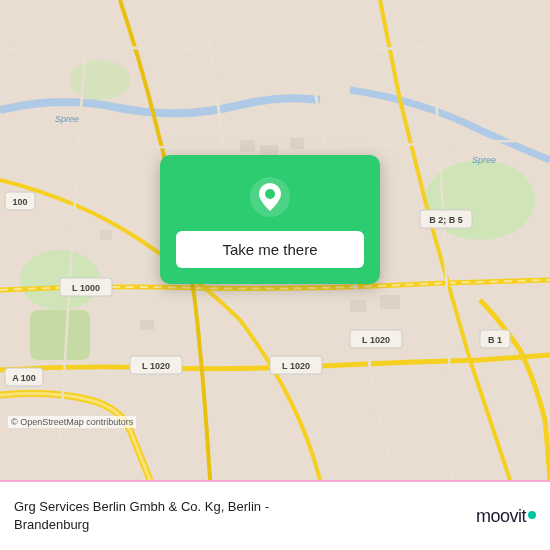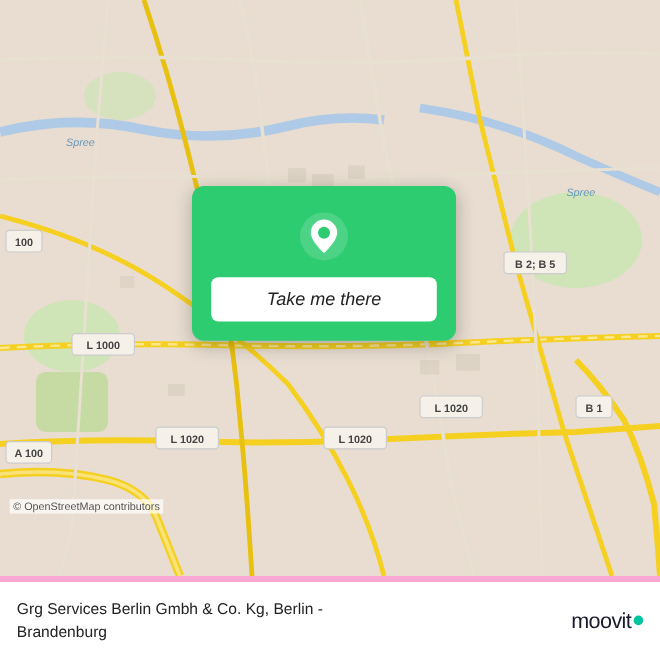--- a/index.html
+++ b/index.html
@@ -21,21 +21,21 @@
 
     
     #info-bar {
       width: 550px;
       height: 70px;
       background: #fff;
       display: flex;
       align-items: center;
       justify-content: space-between;
       padding: 0 14px;
-      border-top: 5px solid #f9a8d4;
+      border-top: 2px solid #f9a8d4;
       position: relative;
     }
 
     #location-text {
       font-size: 13px;
       color: #222;
       font-weight: 400;
       max-width: 380px;
       line-height: 1.4;
     }
@@ -98,21 +98,20 @@
       background: #fff;
       color: #222;
       border: none;
       border-radius: 6px;
       padding: 10px 20px;
       font-size: 15px;
       font-weight: 500;
       cursor: pointer;
       width: 100%;
       text-align: center;
-      font-style: italic;
     }
 
     
     .map-svg {
       position: absolute;
       top: 0; left: 0;
       width: 100%;
       height: 100%;
     }
   </style>

